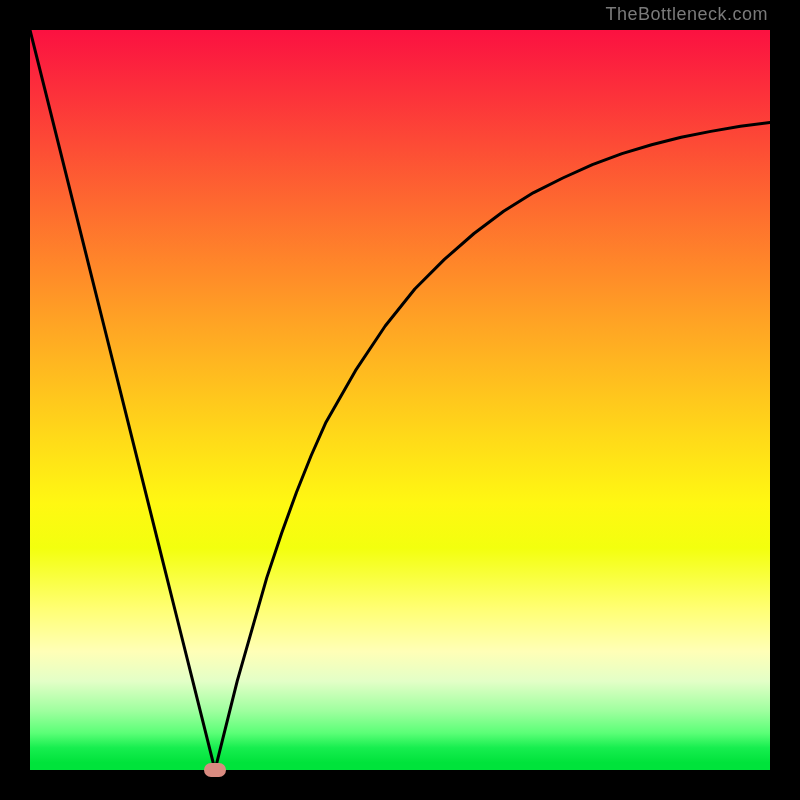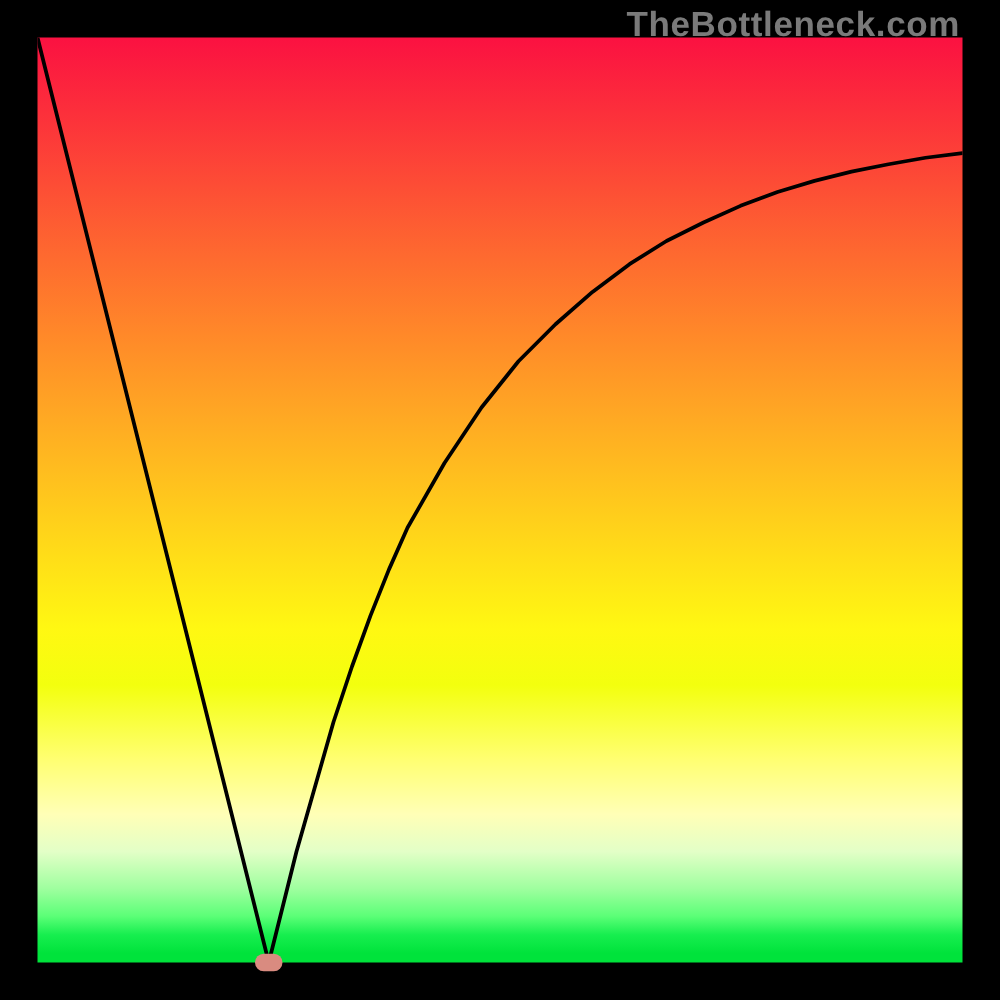--- a/index.html
+++ b/index.html
@@ -42,22 +42,22 @@
       #17ee4f 97%,
       #00e33b 99%,
       #00e33b 100%
     );
   }
   .watermark {
     position: absolute;
     top: 4px;
     right: 32px;
     color: #7a7a7a;
-    font-size: 28px;
-    font-weight: 700;
+    font-size: 18px;
+    font-weight: 400;
     letter-spacing: 0.5px;
     user-select: none;
   }
   svg.curve {
     position: absolute;
     inset: 0;
     width: 100%;
     height: 100%;
     display: block;
   }

